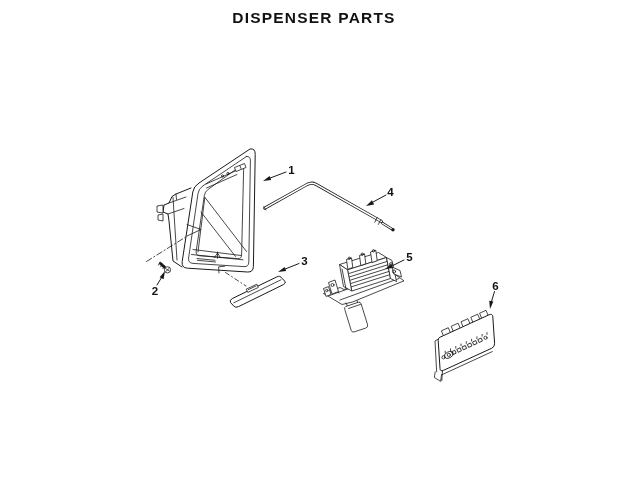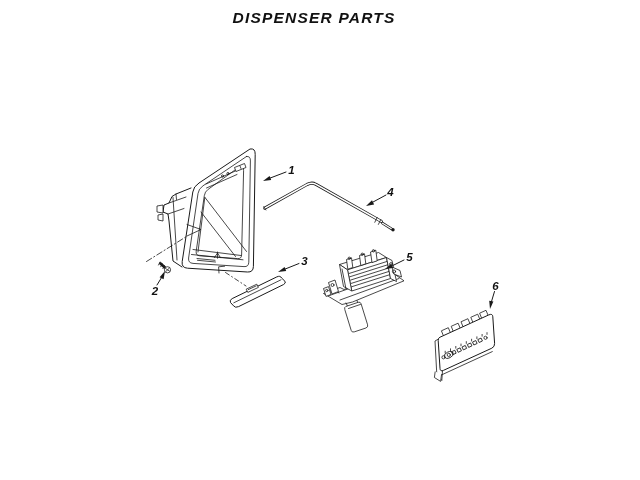--- a/index.html
+++ b/index.html
@@ -1,19 +1,18 @@
 <!DOCTYPE html>
 <html><head>
 <meta charset="utf-8">
 <style>
   html,body{margin:0;padding:0;background:#fff;}
   .stage{
     position:relative;width:640px;height:432px;background:#ffffff;overflow:hidden;
     font-family:"Liberation Sans", sans-serif;
-    font-style:italic;
   }
   .title{
     position:absolute;top:9px;left:0;right:12px;text-align:center;
     font-size:15.5px;font-weight:bold;letter-spacing:1.2px;color:#111;
     font-family:"Liberation Sans", sans-serif;
   }
   svg{position:absolute;top:0;left:0;}
   .ln{stroke:#1a1a1a;stroke-width:1;fill:none;stroke-linecap:round;stroke-linejoin:round;}
   .lnt{stroke:#1a1a1a;stroke-width:.8;fill:none;stroke-linecap:round;stroke-linejoin:round;}
   .fw{stroke:#1a1a1a;stroke-width:1;fill:#ffffff;stroke-linejoin:round;}

